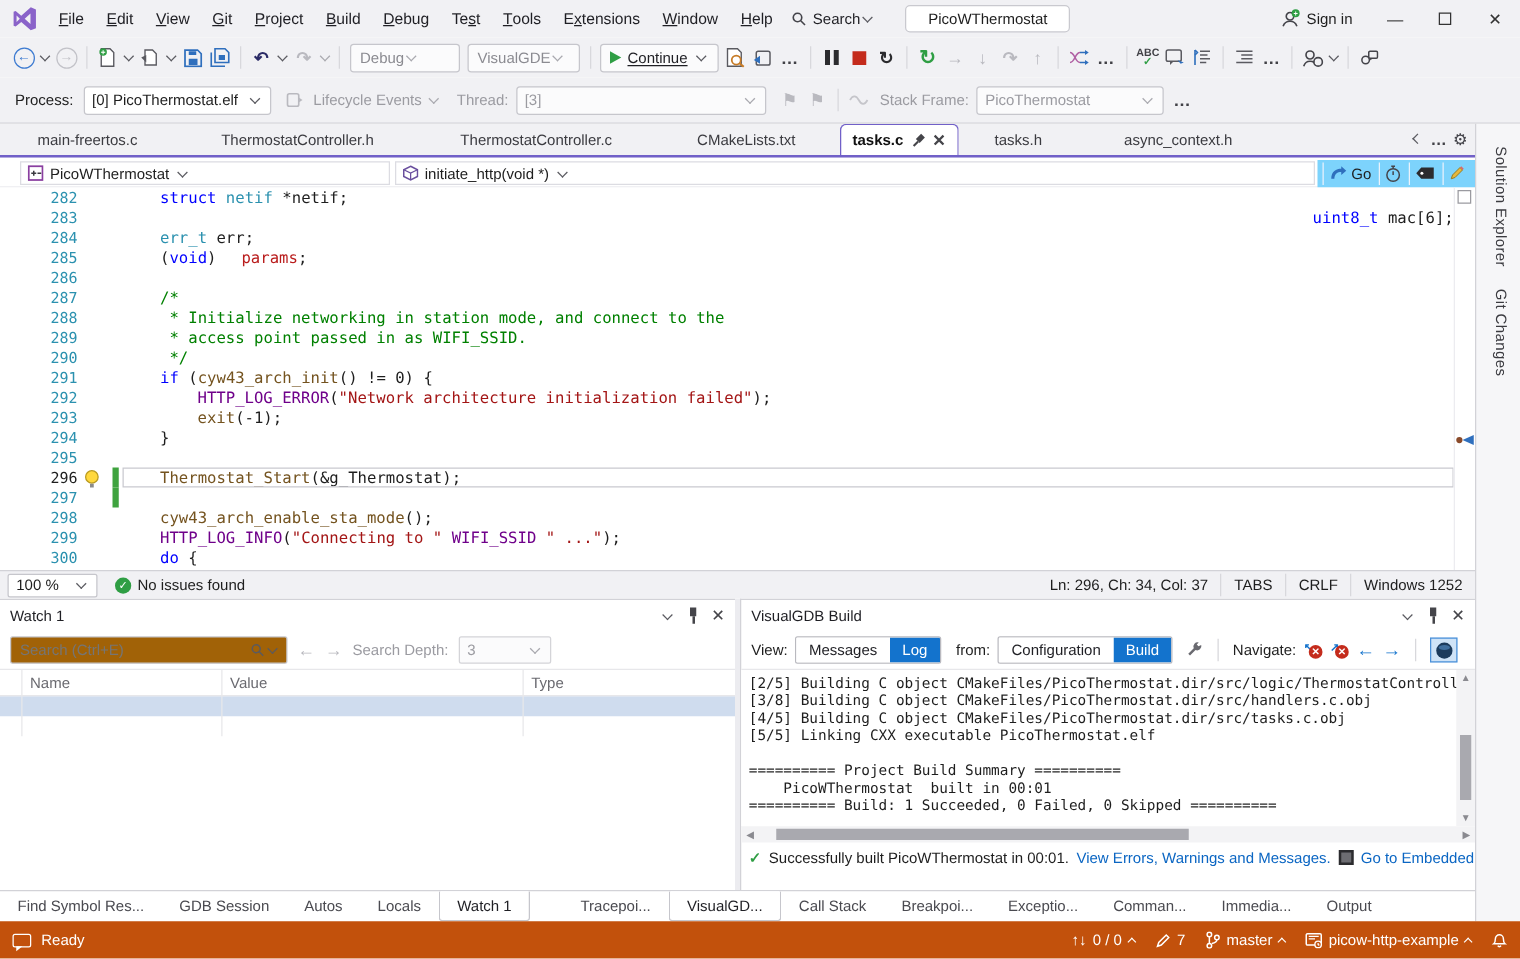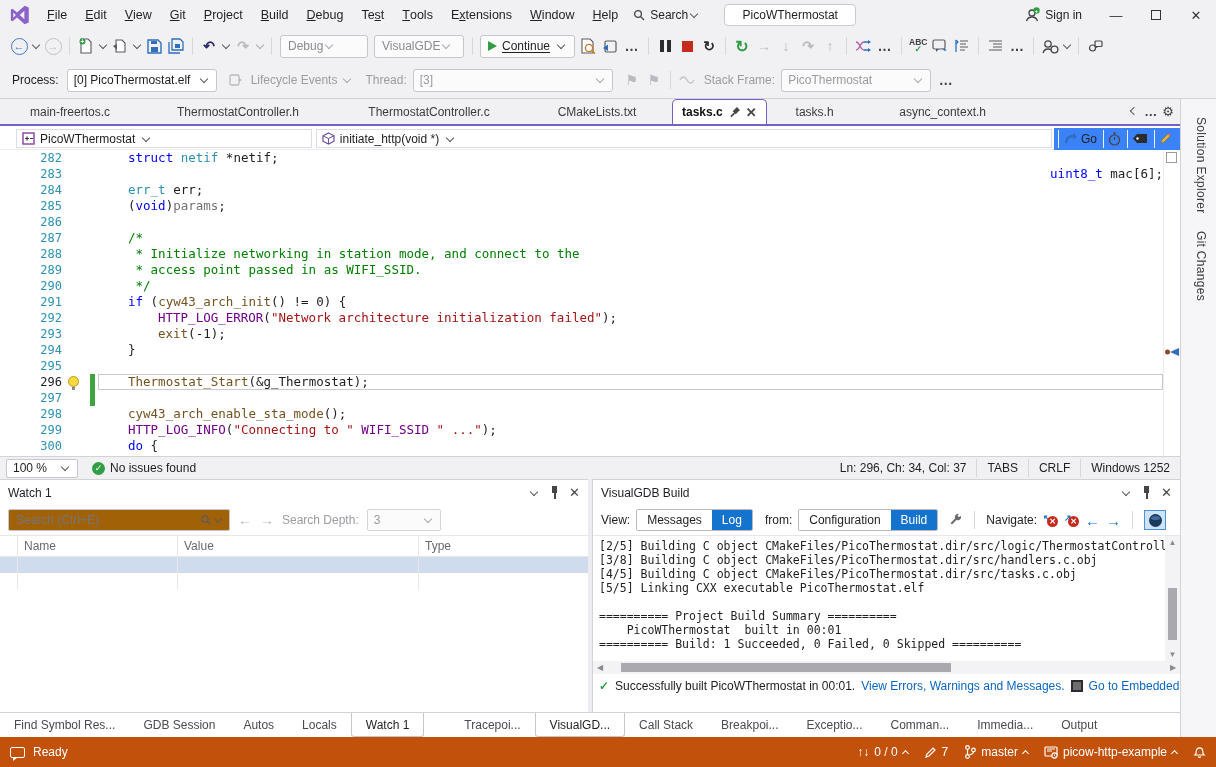--- a/index.html
+++ b/index.html
@@ -45,35 +45,35 @@
 
 #debugbar{left:0;top:62px;width:1216px;height:37px;background:var(--bg);border-bottom:1px solid var(--border);display:flex;align-items:center;padding-left:12px;}
 
 #tabstrip{left:0;top:99px;width:1180px;height:27px;background:var(--bg);display:flex;align-items:flex-end;border-bottom:2px solid var(--purple);}
 .etab{height:25px;display:flex;align-items:center;justify-content:center;color:#3b3b40;font-size:12px;}
 .etab.active{background:#fff;border:1px solid var(--purple);border-bottom:none;border-radius:5px 5px 0 0;font-weight:bold;color:#111;gap:7px;padding:0 9px;}
 #tabstrip-right{margin-left:auto;display:flex;align-items:center;gap:4px;padding-right:6px;height:25px;}
 
 #navbar{left:0;top:128px;width:1180px;height:22px;background:#fff;display:flex;align-items:center;border-bottom:1px solid #ececf0;}
 .navcombo{display:inline-flex;align-items:center;height:19px;border:1px solid #dcdce2;background:#fff;padding:0 5px;font-size:12px;gap:5px;}
-#nav-right{margin-left:2px;display:flex;align-items:center;height:22px;background:#3b82f6;padding:0 4px;gap:2px;}
+#nav-right{margin-left:2px;display:flex;align-items:center;height:22px;background:#7dd3fc;padding:0 4px;gap:2px;}
 .navtool{display:inline-flex;align-items:center;height:18px;padding:0 4px;border-left:1px solid #eaf2fb;}
 
 #editor{left:0;top:150px;width:1163px;height:306px;background:#fff;overflow:hidden;}
 .cl{display:flex;height:16px;line-height:16px;font-family:"DejaVu Sans Mono","Liberation Mono",monospace;font-size:12.5px;position:relative;}
 .cl .ln{width:62px;text-align:right;color:var(--lineno);font-size:12px;flex:none;}
 .cl .bulbcell{width:26px;flex:none;position:relative;}
 .cl .chgcell{width:10px;flex:none;position:relative;}
 .cl .chgcell i{position:absolute;left:2px;top:0;bottom:0;width:5px;background:#3fa33f;}
 .cl .codetext{white-space:pre;flex:1;}
 .cl.cur .codetext{outline:1px solid #c9c9cf;outline-offset:-1px;}
 .cl.cur .ln{color:#1e1e1e;}
 .tk-kw{color:#0000ff;} .tk-ty{color:#2b91af;} .tk-cm{color:#008000;}
 .tk-st{color:#a31515;} .tk-mc{color:#6f008a;} .tk-fn{color:#74531f;}
-.tk-pl{color:#1e1e1e;} .tk-pr{color:#737373;}
+.tk-pl{color:#1e1e1e;} .tk-pr{color:#b91c1c;margin-left:20px;}
 .bulb{position:absolute;left:6px;top:2px;width:11px;height:11px;border-radius:50%;background:#ffd83d;border:1px solid #b99a1f;}
 .bulb:after{content:"";position:absolute;left:3px;top:10px;width:3px;height:3px;background:#8b8b8b;}
 #editor-scrollzone{left:1163px;top:150px;width:17px;height:306px;background:#fff;border-left:1px solid #ececf0;}
 #editor-widget{left:1166px;top:152px;width:11px;height:11px;border:1px solid #9a9aa0;background:#fff;}
 #scroll-marker{left:1164px;top:346px;}
 
 #editorstatus{left:0;top:456px;width:1180px;height:23px;background:var(--bg);border-top:1px solid var(--border);display:flex;align-items:center;font-size:12px;}
 #zoom-combo{margin-left:6px;width:72px;height:19px;background:#fff;border:1px solid #c6c6cc;border-radius:2px;display:flex;align-items:center;padding:0 6px;}
 .okdot{width:13px;height:13px;border-radius:50%;background:#2f9e44;color:#fff;font-size:9px;display:inline-flex;align-items:center;justify-content:center;margin-right:5px;}
 #es-right{margin-left:auto;display:flex;align-items:center;gap:0;}

